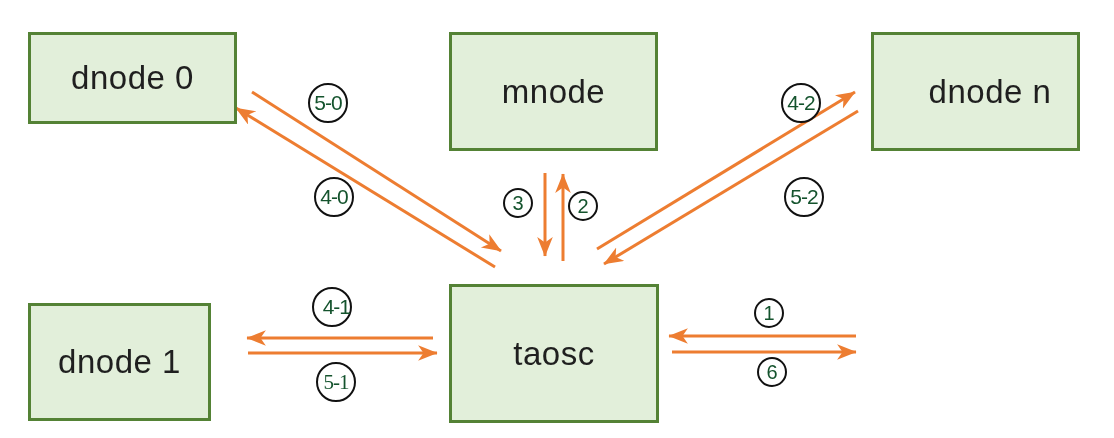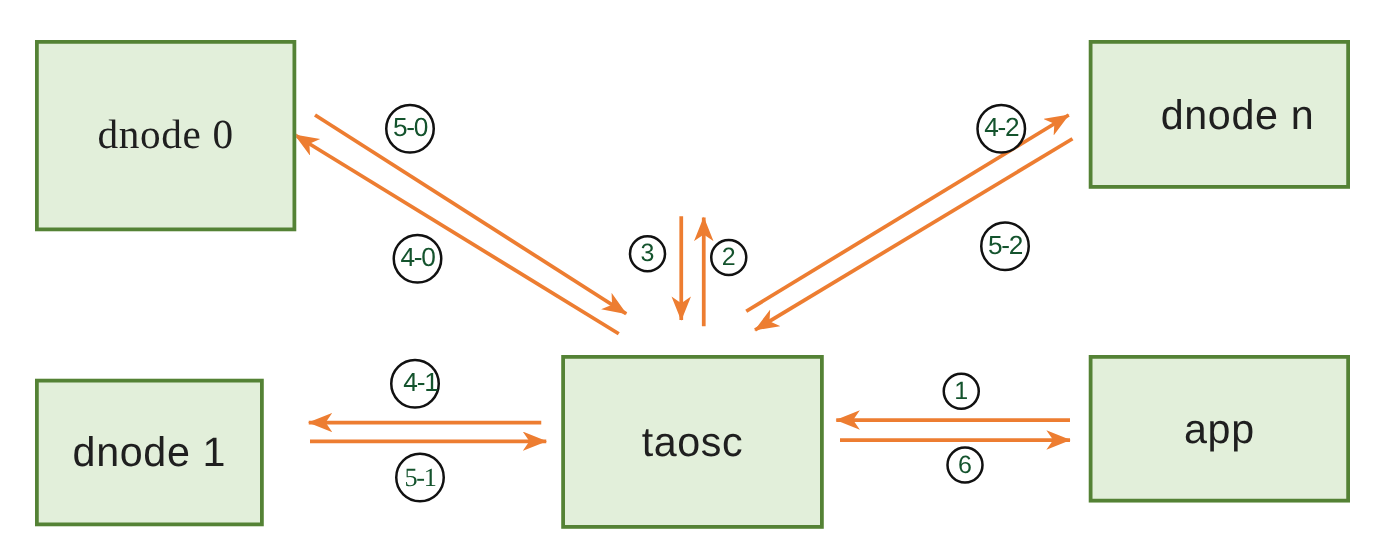--- a/index.html
+++ b/index.html
@@ -21,21 +21,21 @@
     box-sizing: border-box;
     background: #e2efda;
     border: 3px solid #548235;
     display: flex;
     align-items: center;
     justify-content: center;
     color: #1f1f1f;
     font-size: 33px;
     letter-spacing: 0.5px;
   }
-  .node-dnode0 { left: 28px;  top: 32px;  width: 209px; height: 153px; font-family: Liberation Serif, serif; }
+  .node-dnode0 { left: 28px;  top: 32px;  width: 209px; height: 92px; }
   .node-mnode  { left: 449px; top: 32px;  width: 209px; height: 119px; }
   .node-dnoden { left: 871px; top: 32px;  width: 209px; height: 119px; padding-left: 29px; }
   .node-dnode1 { left: 28px;  top: 284px; width: 183px; height: 118px; margin-top: 19px; }
   .node-taosc  { left: 449px; top: 284px; width: 210px; height: 139px; }
   .node-app    { left: 871px; top: 284px; width: 209px; height: 118px; }
 
   .badge {
     position: absolute;
     box-sizing: border-box;
     background: #ffffff;
@@ -43,21 +43,21 @@
     border-radius: 50%;
     display: flex;
     align-items: center;
     justify-content: center;
     color: #14532d;
   }
   .badge-lg { width: 40px; height: 40px; font-size: 21px; letter-spacing: -1px; }
   .badge-sm { width: 30px; height: 30px; font-size: 20px; }
 
   .badge-5-0 { left: 308px; top: 83px;  }
-  .badge-4-0 { left: 314px; top: 187px; }
+  .badge-4-0 { left: 314px; top: 177px; }
   .badge-4-2 { left: 781px; top: 83px;  }
   .badge-5-2 { left: 784px; top: 177px; }
   .badge-4-1 { left: 312px; top: 287px; justify-content: flex-end; }
   .badge-5-1 { left: 316px; top: 362px; font-family: Liberation Serif, serif; }
   .badge-3   { left: 503px; top: 188px; }
   .badge-2   { left: 568px; top: 191px; }
   .badge-1   { left: 754px; top: 298px; }
   .badge-6   { left: 757px; top: 357px; }
 </style>
 </head>
@@ -81,31 +81,31 @@
       <path d="M433,338 L247,338" marker-end="url(#head)"></path>
       <path d="M248,353 L437,353" marker-end="url(#head)"></path>
       <path d="M856,336 L669,336" marker-end="url(#head)"></path>
       <path d="M672,352 L856,352" marker-end="url(#head)"></path>
     </g>
   </svg>
 
   <div class="node node-dnode0">
     <span>dnode 0</span>
   </div>
+  <div class="node node-mnode">
+    <span>mnode</span>
+  </div>
   <div class="node node-dnoden">
     <span>dnode n</span>
   </div>
   <div class="node node-dnode1">
     <span>dnode 1</span>
   </div>
   <div class="node node-taosc">
     <span>taosc</span>
-  </div>
-  <div class="node node-app">
-    <span>app</span>
   </div>
 
   <div class="badge badge-lg badge-5-0">
     <span>5-0</span>
   </div>
   <div class="badge badge-lg badge-4-0">
     <span>4-0</span>
   </div>
   <div class="badge badge-sm badge-3">
     <span>3</span>

